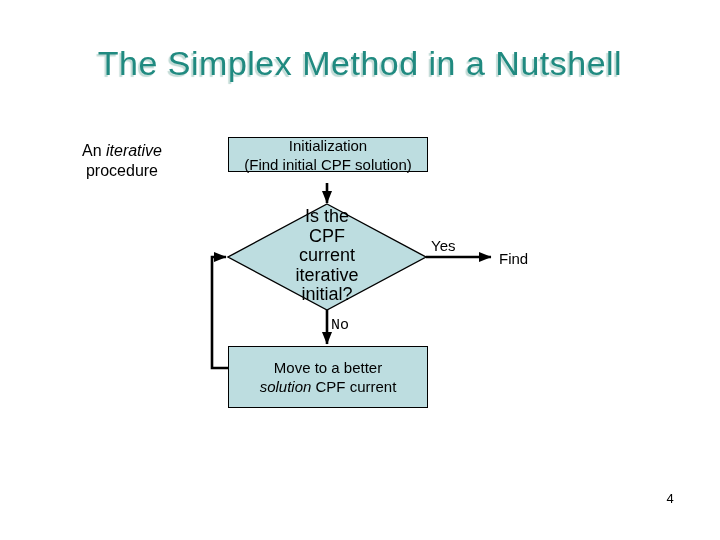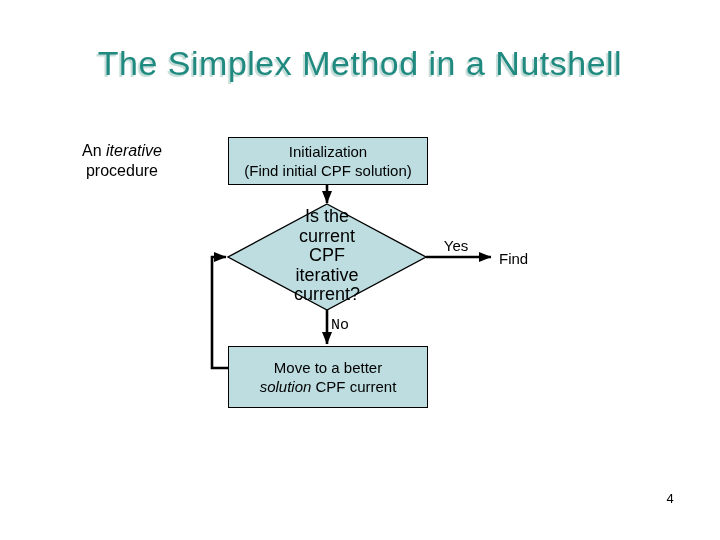--- a/index.html
+++ b/index.html
@@ -58,37 +58,37 @@
     background: #bddde0;
     border: 1.4px solid #000000;
     display: flex;
     flex-direction: column;
     align-items: center;
     justify-content: center;
     text-align: center;
     font-size: 15px;
     line-height: 19px;
   }
-  .init-box  { left: 228px; top: 137px; width: 200px; height: 48px; }
+  .init-box  { left: 228px; top: 137px; width: 200px; height: 35px; }
   .move-box  { left: 228px; top: 346px; width: 200px; height: 62px; }
   .decision-text {
     position: absolute;
     left: 247px;
     top: 207px;
     width: 160px;
     text-align: center;
     font-size: 18px;
     line-height: 19.5px;
   }
   .edge-label {
     position: absolute;
     font-size: 15px;
     line-height: 17px;
   }
-  .yes-label  { left: 431px; top: 237px; width: 50px; text-align: center; }
+  .yes-label  { left: 431px; top: 237px; width: 50px; }
   .stop-label { left: 499px; top: 250px; }
   .no-label   { left: 331px; top: 317px; font-family: Liberation Mono, monospace; }
   .page-number {
     position: absolute;
     left: 658px;
     top: 491px;
     width: 24px;
     text-align: center;
     font-size: 13px;
     color: #000000;
@@ -119,24 +119,24 @@
     <polyline points="228,368 212,368 212,257 226,257" fill="none" stroke="#000000" stroke-width="2.6" stroke-linejoin="miter" marker-end="url(#arrow)"></polyline>
   </svg>
 
   <div class="flow-box init-box">
     <div>Initialization</div>
     <div>(Find initial CPF solution)</div>
   </div>
 
   <div class="decision-text">
     <div>Is the</div>
+    <div>CPF</div>
     <div>current</div>
-    <div>CPF</div>
     <div>iterative</div>
-    <div>current?</div>
+    <div>initial?</div>
   </div>
 
   <div class="edge-label yes-label">Yes</div>
   <div class="edge-label stop-label">Find</div>
   <div class="edge-label no-label">No</div>
 
   <div class="flow-box move-box">
     <div>Move to a better</div>
     <div><span class="it">solution</span><span> CPF current</span></div>
   </div>

